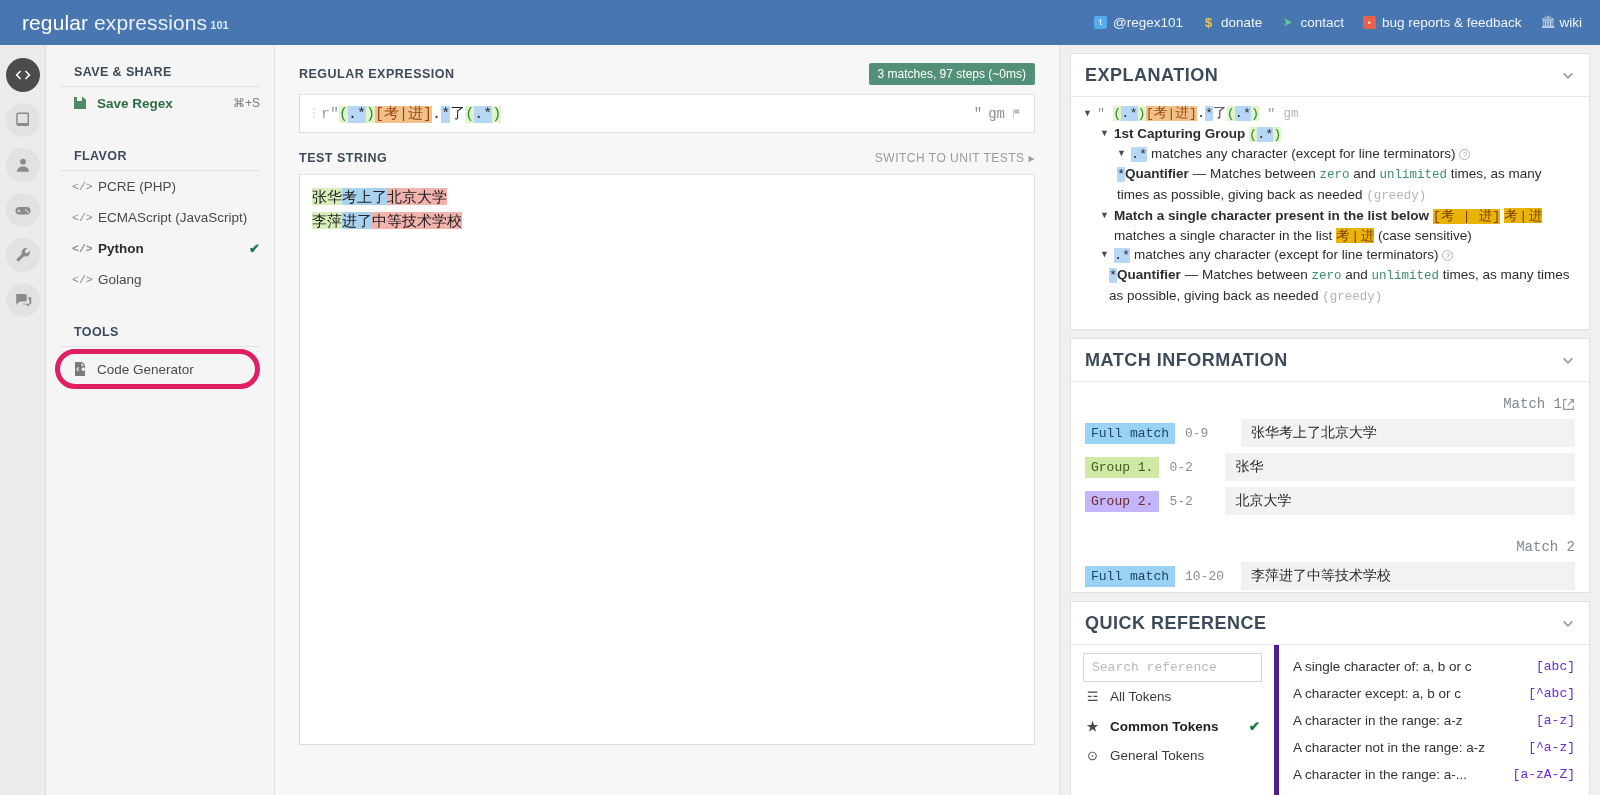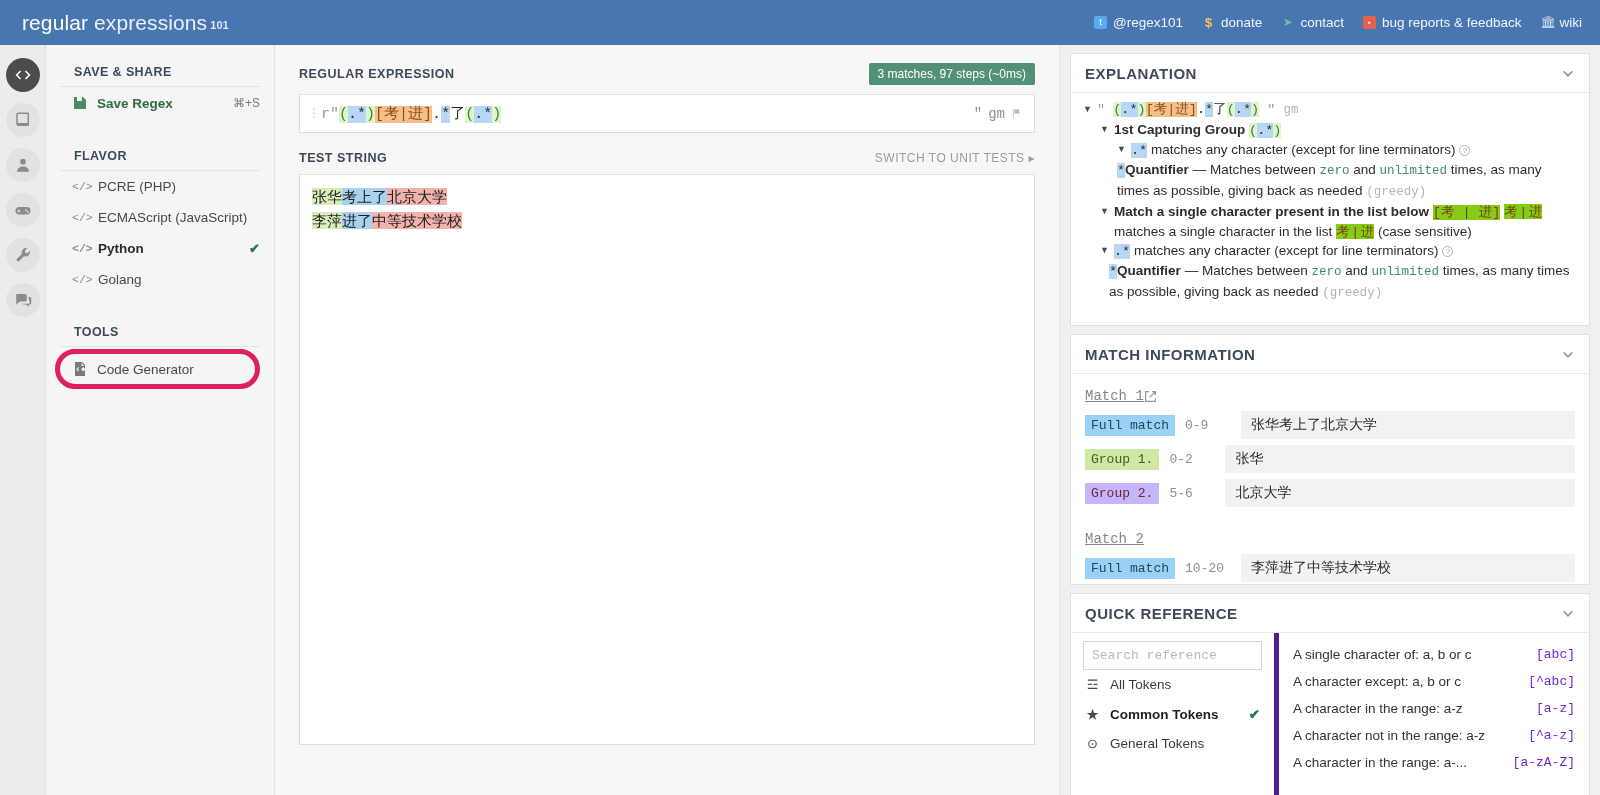--- a/index.html
+++ b/index.html
@@ -110,41 +110,41 @@
   .hl-b { background: #a8d3f0; }
   .hl-r { background: #f2b3ad; }
 
   
   .right { width: 540px; background: #f0f0f0; overflow: hidden; display: flex; flex-direction: column; }
   .panel { background: #fff; margin: 8px 10px 0 10px; border: 1px solid #e0e0e0; }
   .p-head {
     display: flex; align-items: center; justify-content: space-between;
     padding: 11px 14px 10px 14px; border-bottom: 1px solid #eaeaea;
   }
-  .p-title { font-size: 15px; font-weight: 700; color: #3c4a5a; letter-spacing: .5px; }
+  .p-title { font-size: 18px; font-weight: 700; color: #3c4a5a; letter-spacing: .5px; }
   .chev { width: 14px; height: 14px; stroke: #9a9a9a; stroke-width: 2; fill: none; }
 
   
   .expl { padding: 7px 12px 8px 12px; height: 232px; overflow: hidden; font-size: 13.5px; color: #2d2d2d; line-height: 1.42; }
   .ex-row { display: flex; align-items: flex-start; gap: 5px; }
   .tri { color: #4a4a4a; font-size: 9px; line-height: 19px; flex: none; width: 9px; }
   .ex-l1 { margin-left: 0px; }
   .ex-l2 { margin-left: 17px; }
   .ex-l3 { margin-left: 34px; }
   .ex-l4 { margin-left: 34px; }
   .b { font-weight: 700; }
   .kw { font-family: "Liberation Mono", monospace; color: #3d8d6c; font-size: 12.5px; }
   .greedy { font-family: "Liberation Mono", monospace; color: #b4b4b4; font-size: 12.5px; }
   .help { display: inline-block; width: 11px; height: 11px; border-radius: 50%; border: 1px solid #b0b0b0;
           color: #9a9a9a; font-size: 8px; line-height: 10px; text-align: center; vertical-align: 1px; }
-  .hl-class { background: #84cc16; color: #7a3f0c; }
+  .hl-class { background: #eab308; color: #7a3f0c; }
 
   
   .mi { height: 210px; overflow: hidden; padding: 4px 14px 0 14px; }
-  .mi-title { font-family: "Liberation Mono", monospace; font-size: 14px; color: #7d8794; padding: 10px 0 7px 0; display:flex; align-items:center; justify-content:flex-start;text-decoration:underline; }
+  .mi-title { font-family: "Liberation Mono", monospace; font-size: 14px; color: #7d8794; padding: 10px 0 7px 0; display:flex; align-items:center; justify-content:flex-end; }
   .mi-row { display: flex; align-items: center; gap: 10px; margin-bottom: 6px; }
   .tag { font-family: "Liberation Mono", monospace; font-size: 13px; padding: 3px 6px; white-space: nowrap; }
   .tag-full { background: #9ad2f5; color: #21475e; }
   .tag-g1 { background: #cfe8a4; color: #3e5c23; }
   .tag-g2 { background: #c4b5fd; color: #6e2b25; }
   .rng { font-family: "Liberation Mono", monospace; font-size: 13px; color: #8e8e8e; min-width: 46px; }
   .val { background: #f2f2f2; flex: 1; padding: 5px 10px; font-size: 14px; color: #2a2a2a; }
   .ext { width: 13px; height: 13px; stroke: #9a9a9a; fill: none; stroke-width: 1.5; }
 
   
@@ -370,21 +370,21 @@
           <span class="rng">0-9</span>
           <span class="val">张华考上了北京大学</span>
         </div>
         <div class="mi-row">
           <span class="tag tag-g1">Group 1.</span>
           <span class="rng">0-2</span>
           <span class="val">张华</span>
         </div>
         <div class="mi-row">
           <span class="tag tag-g2">Group 2.</span>
-          <span class="rng">5-6</span>
+          <span class="rng">5-2</span>
           <span class="val">北京大学</span>
         </div>
 
         <div class="mi-title" style="padding-top:18px">
           <span>Match 2</span>
         </div>
 
         <div class="mi-row">
           <span class="tag tag-full">Full match</span>
           <span class="rng">10-20</span>

